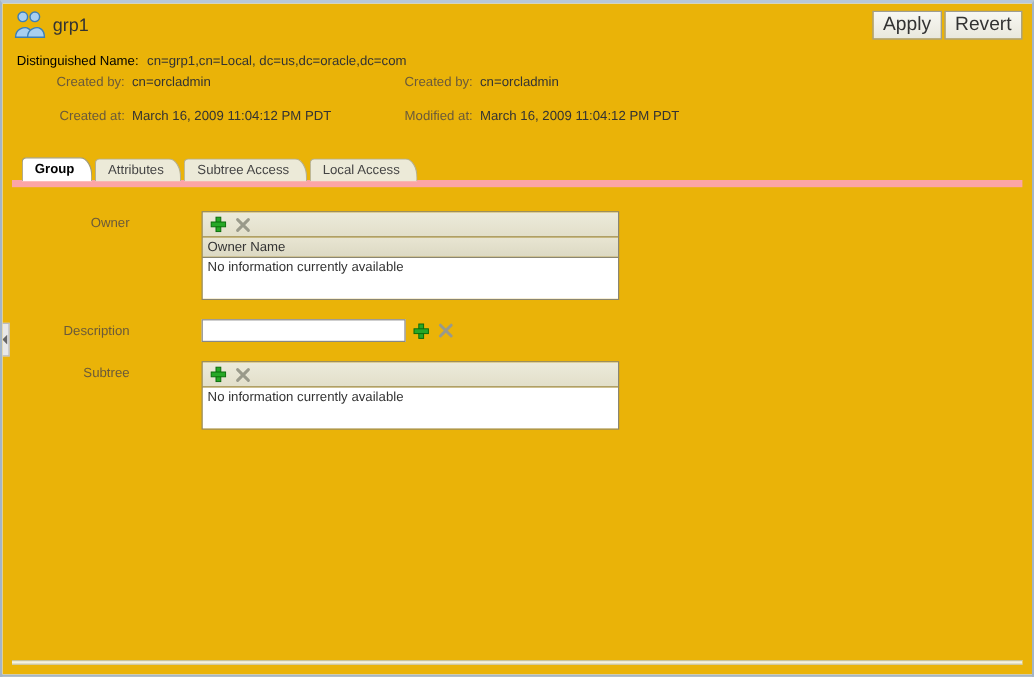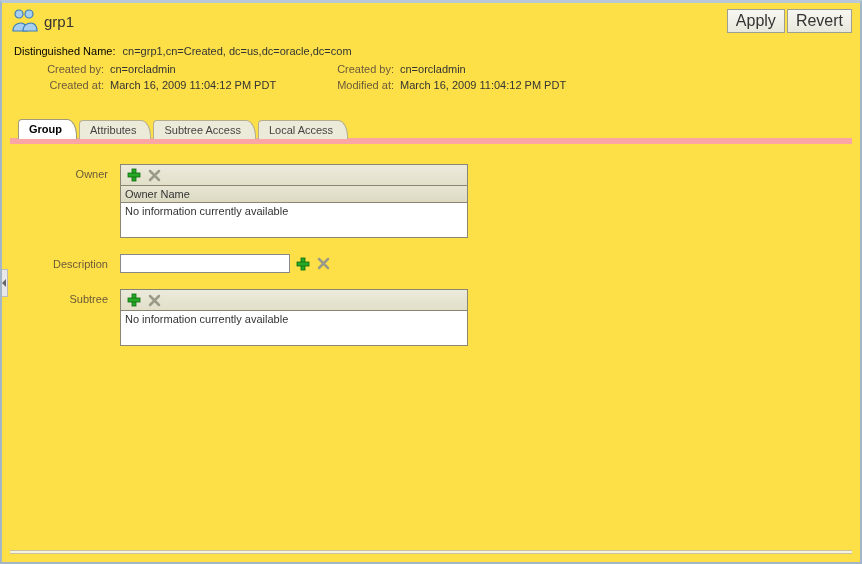--- a/index.html
+++ b/index.html
@@ -9,21 +9,21 @@
       background: #ffffff;
       width: 862px;
       height: 564px;
       border: 2px solid #a4b5c6;
       border-top: 3px solid #b8c8d8;
       position: relative;
       overflow: hidden;
     }
     .content-wrapper {
       padding: 4px 8px 0 8px;
-      background: #fde047;
+      background: #eab308;
       height: 100%;
     }
     .header-row {
       display: flex;
       justify-content: space-between;
       align-items: flex-start;
       margin-bottom: 10px;
     }
     .title-section {
       display: flex;
@@ -59,21 +59,21 @@
       font-weight: normal;
       color: #000;
     }
     .dn-value {
       color: #333;
       margin-left: 4px;
     }
     .meta-grid {
       display: grid;
       grid-template-columns: 90px 200px 90px 260px;
-      row-gap: 4px;
+      row-gap: 16px;
       padding-left: 10px;
       margin-bottom: 28px;
     }
     .meta-label {
       color: #6b5a3a;
       text-align: right;
       padding-right: 6px;
     }
     .meta-value {
       color: #333;
@@ -109,20 +109,21 @@
       font-weight: bold;
       color: #000;
       padding-bottom: 4px;
     }
     .tab-content {
       padding: 20px 0 0 30px;
     }
     .field-row {
       display: flex;
       margin-bottom: 16px;
+      gap: 48px;
     }
     .field-label {
       width: 80px;
       text-align: right;
       color: #6b5a3a;
       padding-right: 12px;
       padding-top: 4px;
     }
     .field-body {
       width: 348px;
@@ -222,21 +223,21 @@
       <h1 class="page-title">grp1</h1>
     </div>
     <div class="button-group">
       <button class="action-btn">Apply</button>
       <button class="action-btn">Revert</button>
     </div>
   </div>
 
   <div class="dn-row">
     <span class="dn-label">Distinguished Name:</span>
-    <span class="dn-value">cn=grp1,cn=Created, dc=us,dc=oracle,dc=com</span>
+    <span class="dn-value">cn=grp1,cn=Local, dc=us,dc=oracle,dc=com</span>
   </div>
 
   <div class="meta-grid">
     <div class="meta-label">Created by:</div>
     <div class="meta-value">cn=orcladmin</div>
     <div class="meta-label">Created by:</div>
     <div class="meta-value">cn=orcladmin</div>
     <div class="meta-label">Created at:</div>
     <div class="meta-value">March 16, 2009 11:04:12 PM PDT</div>
     <div class="meta-label">Modified at:</div>

